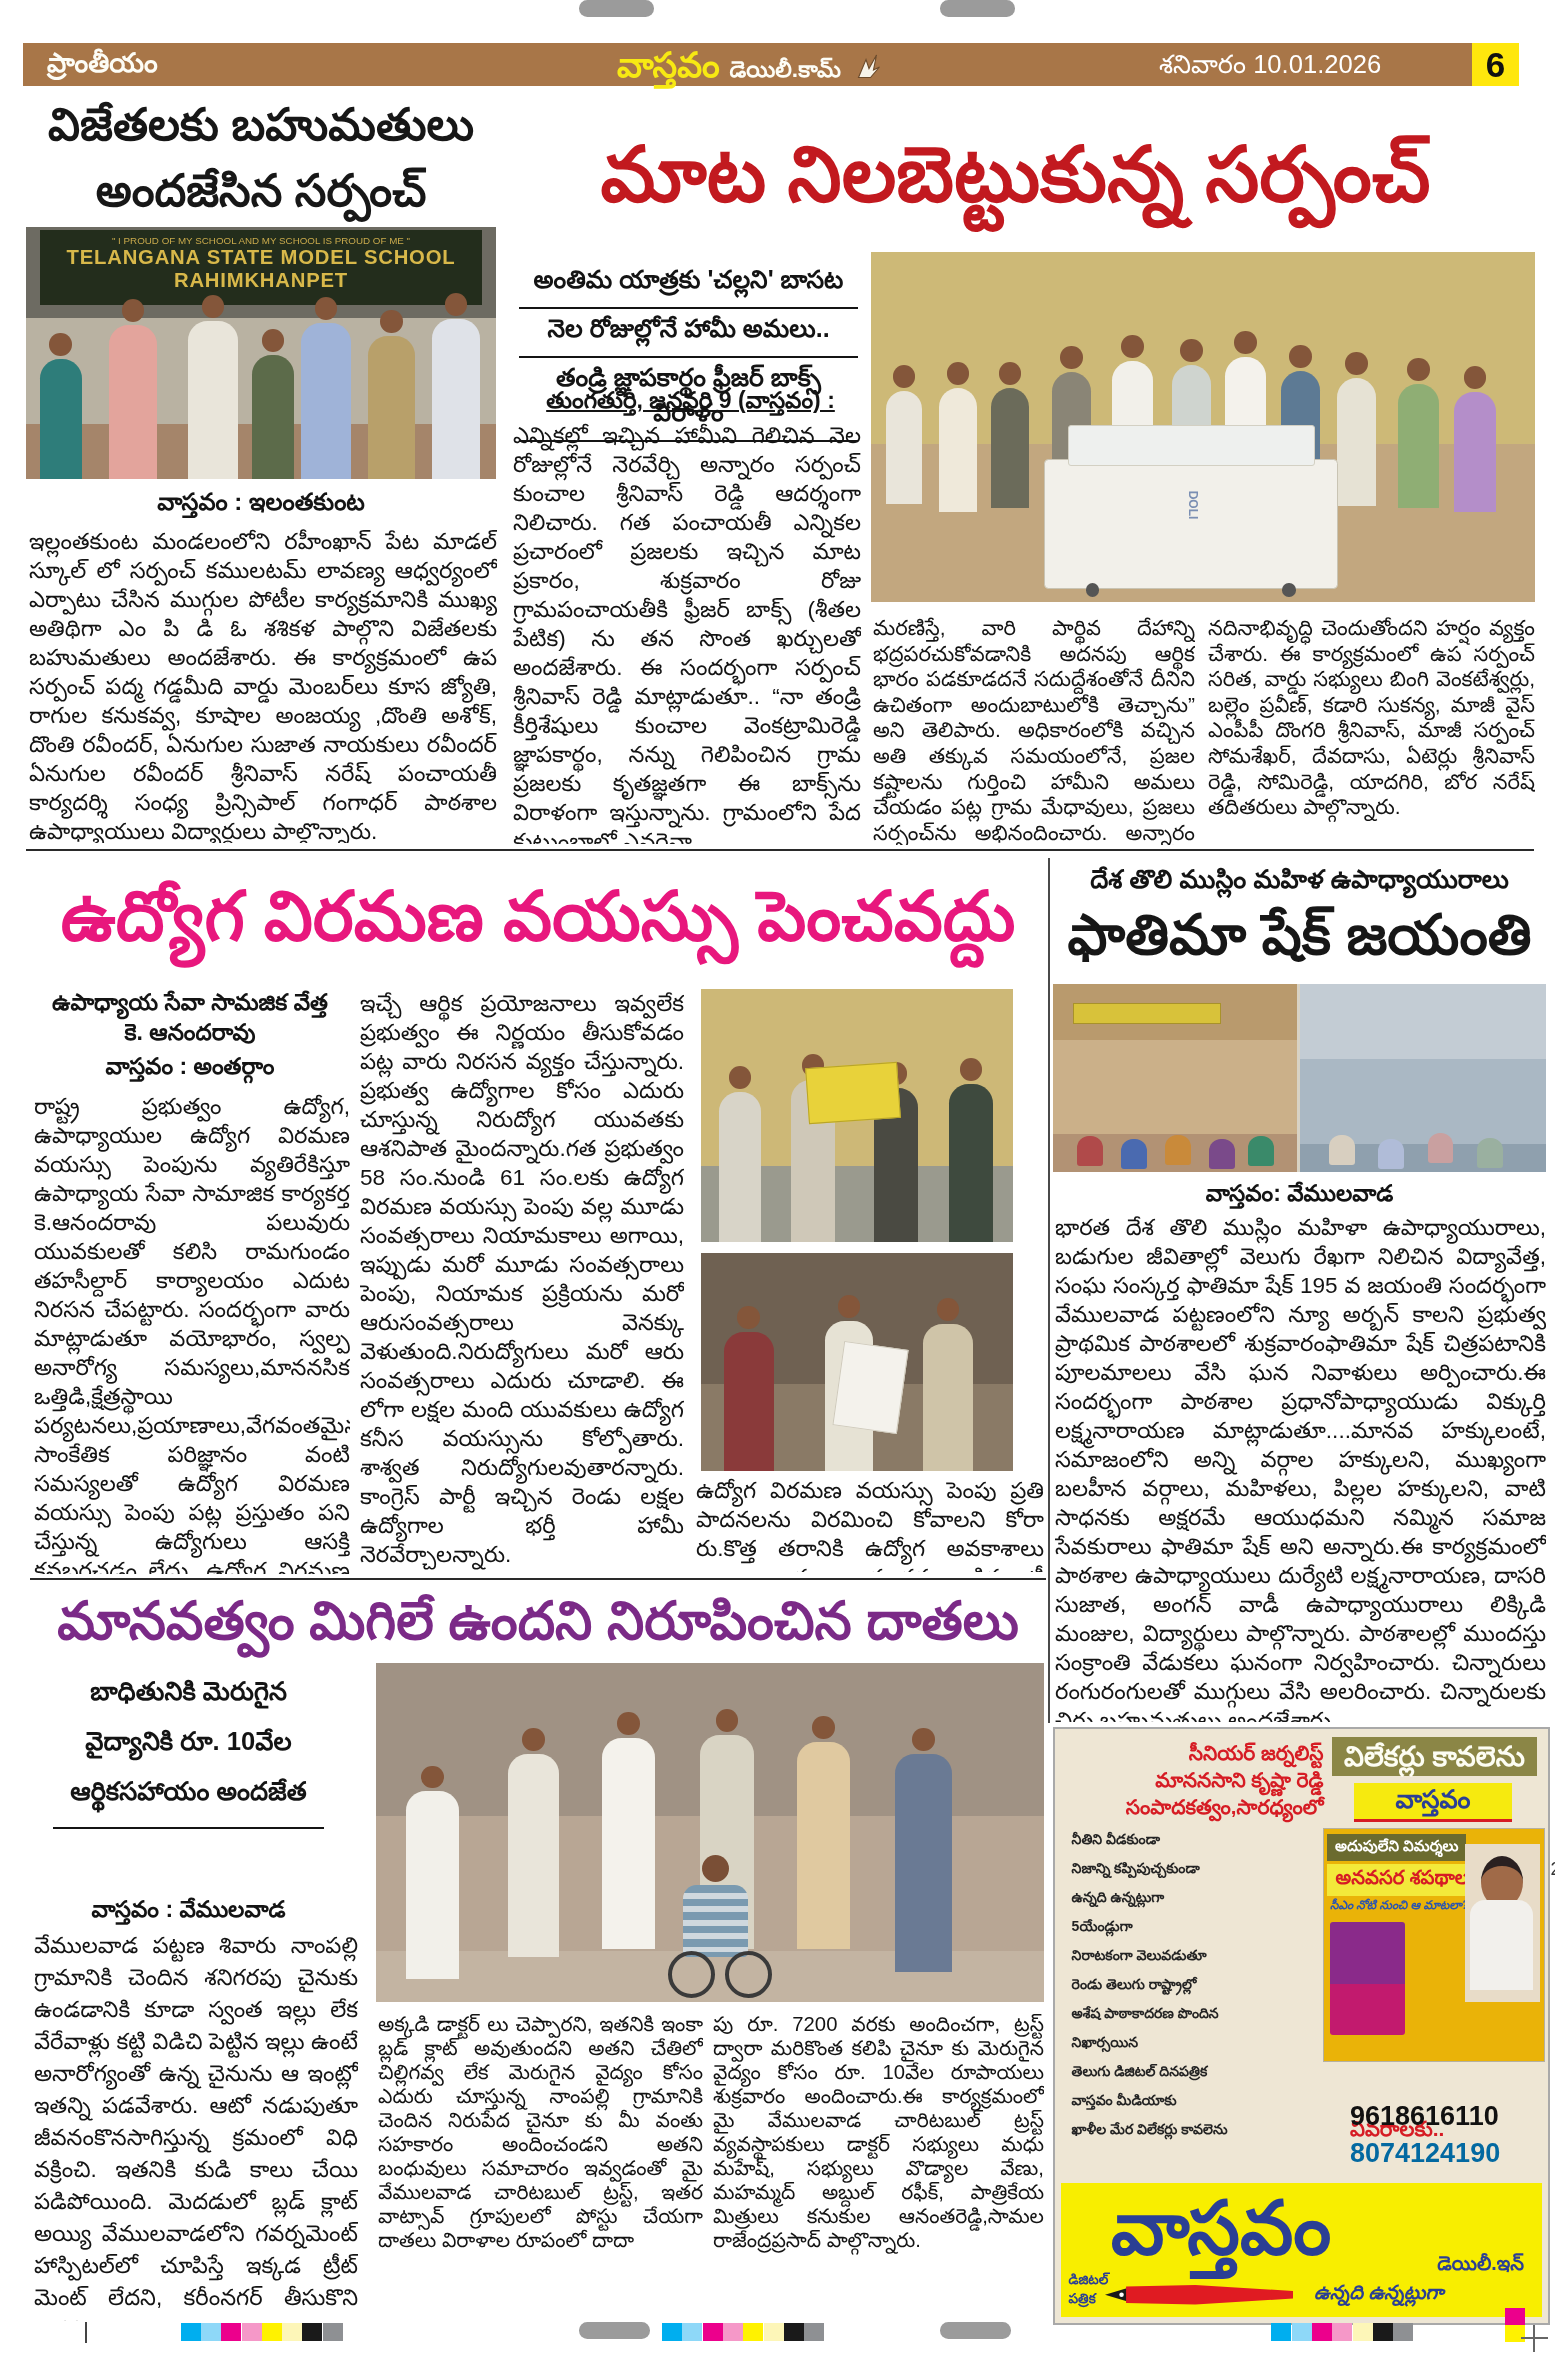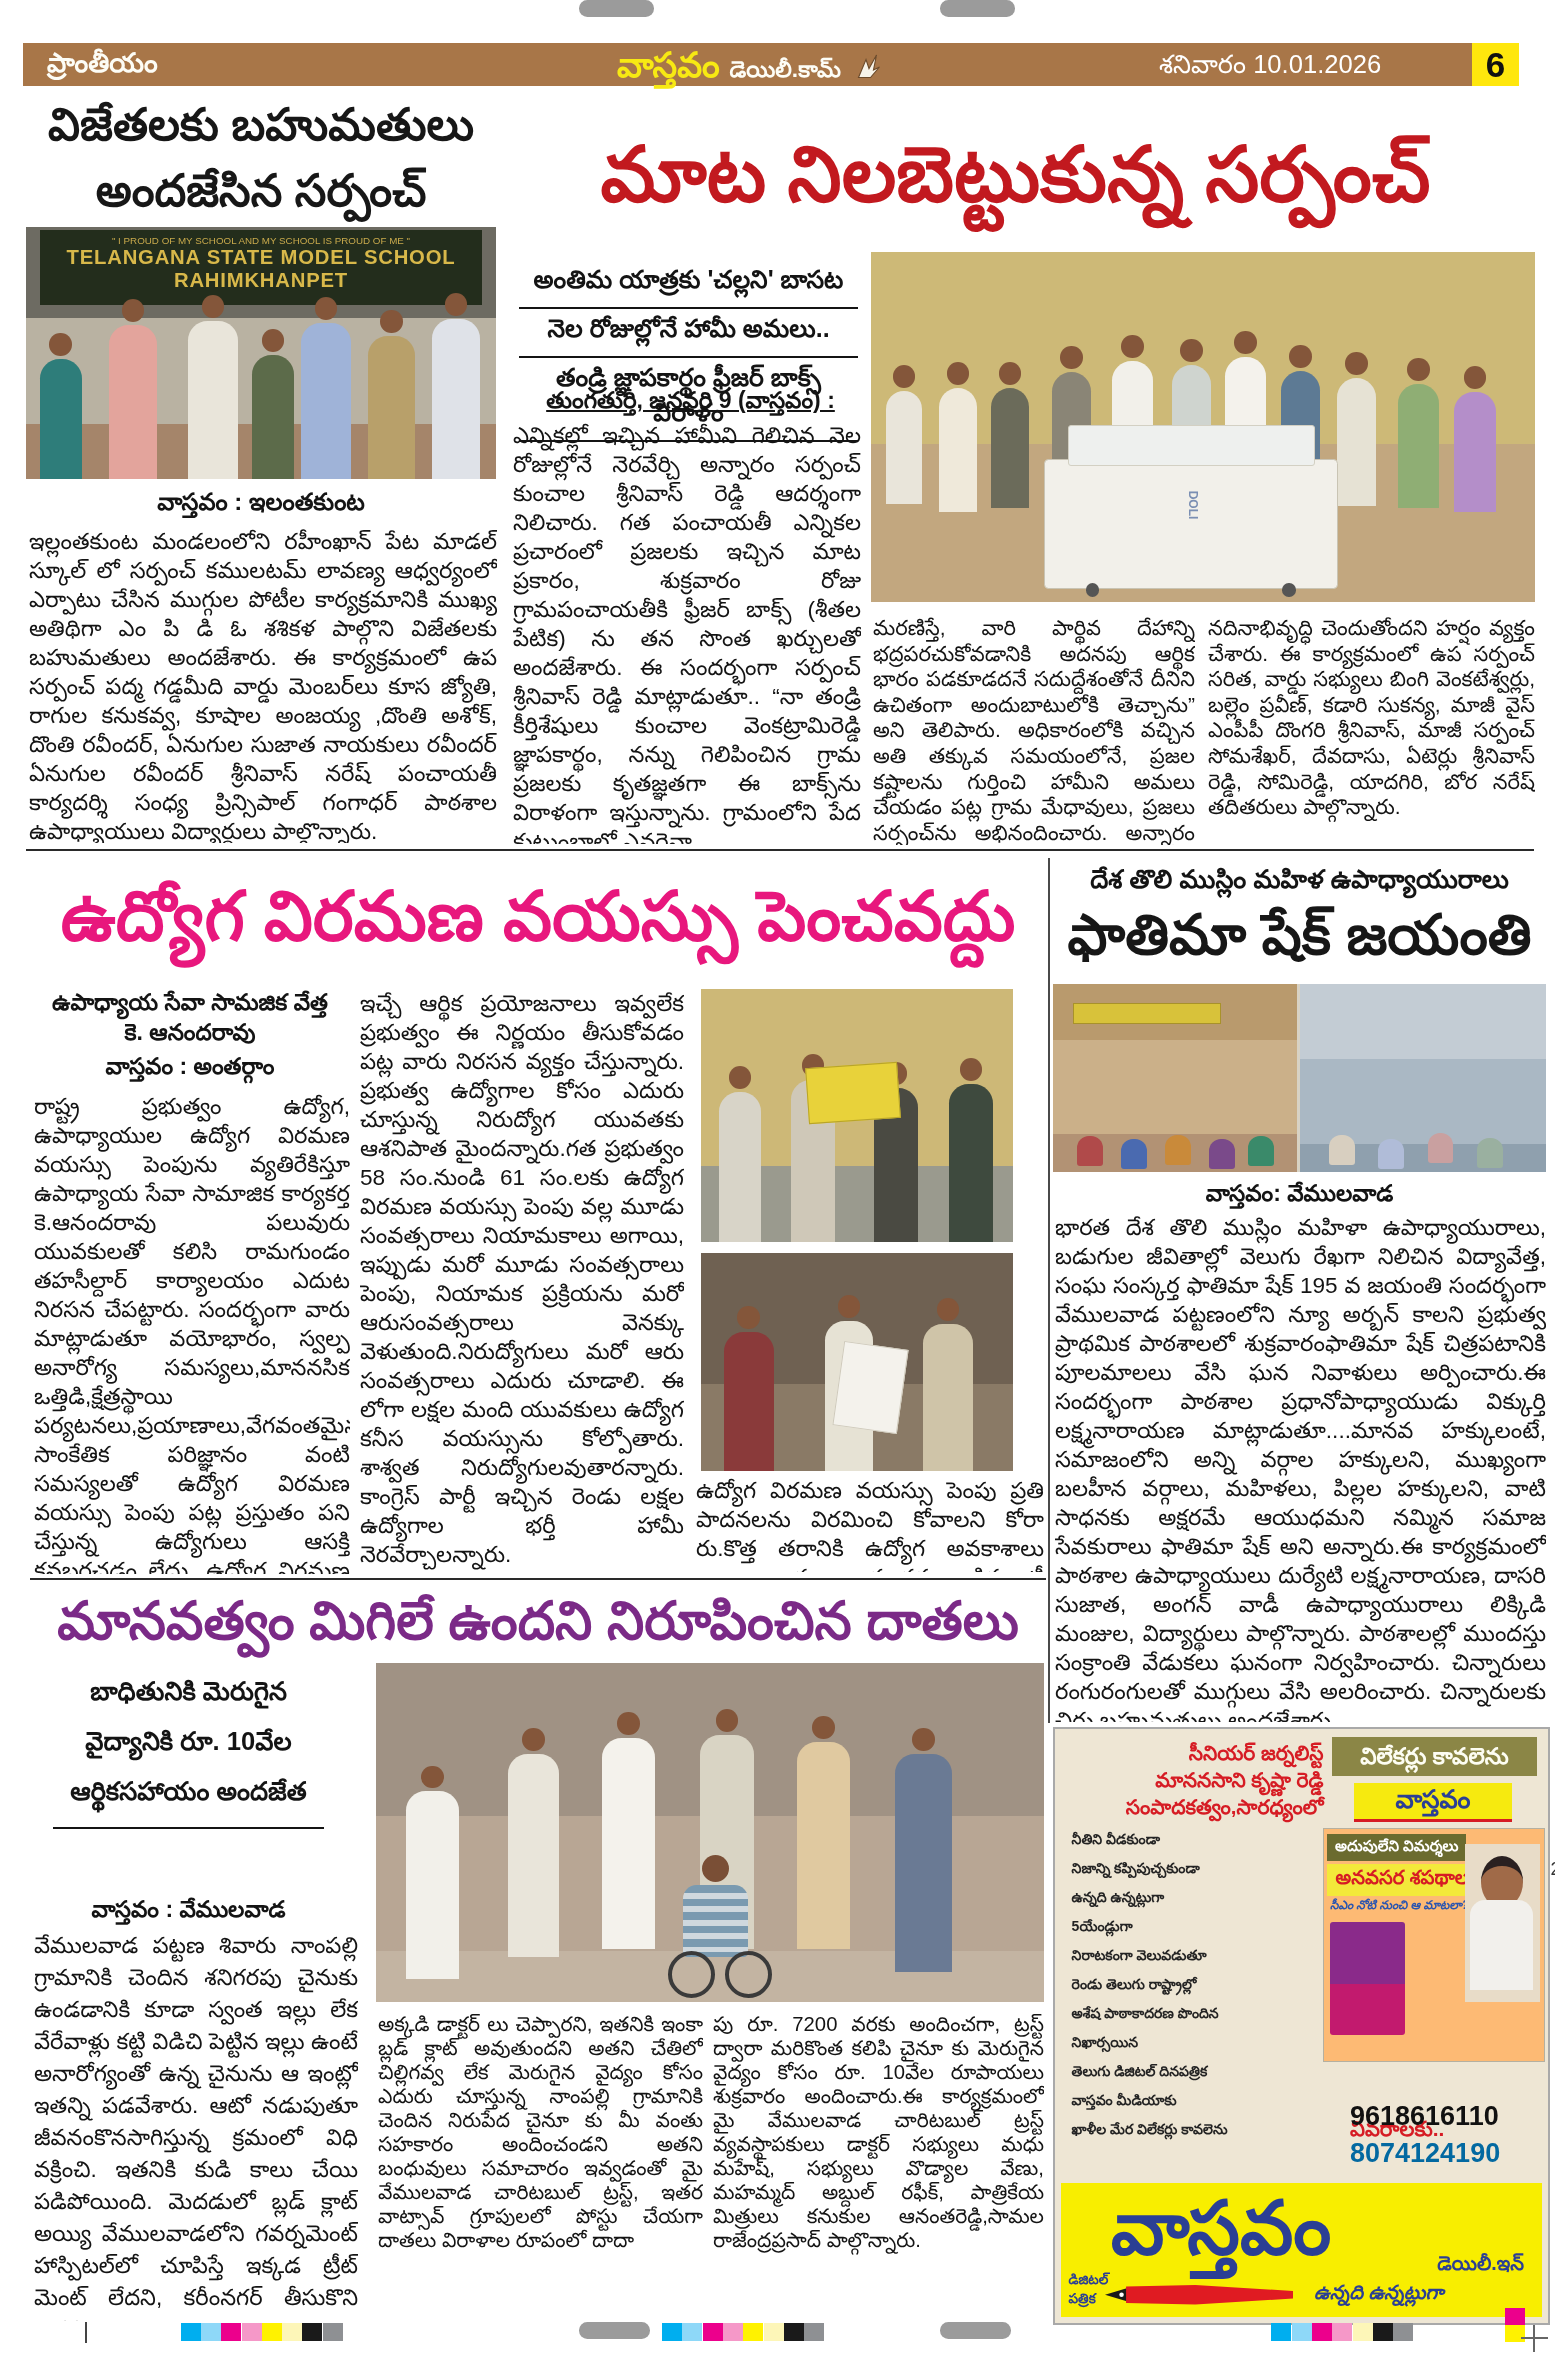--- a/index.html
+++ b/index.html
@@ -82,25 +82,25 @@
                 background:#7a4f36;margin:-30px auto 0 auto;}
   .wchair .wheelL,.wchair .wheelR{position:absolute;bottom:0;width:39px;height:39px;border-radius:50%;
                 border:4.5px solid #3a3a3a;background:transparent;}
   .wchair .wheelL{left:4.5px;} .wchair .wheelR{right:4.5px;}
 
   
   .ad-box{left:1053px;top:1727px;width:493px;height:594px;background:#eee6d4;border:2.3px solid #a9a9a9;}
   .ad-red{font-size:20.3px;line-height:27px;font-weight:bold;color:#d61c24;}
   .ad-list-item{font-size:14px;line-height:29px;font-weight:bold;color:#232323;}
   .ad-banner{position:absolute;left:277px;top:7.5px;width:205px;height:39px;background:#8b8646;
-             color:#fdfdf2;font-size:23px;font-weight:bold;text-align:center;line-height:39px;}
+             color:#fdfdf2;font-size:28px;font-weight:bold;text-align:center;line-height:39px;}
   .ad-minilogo{position:absolute;left:299px;top:54px;width:158px;height:36px;background:#f6ea0f;
                color:#2b3f94;font-size:25.6px;font-weight:bold;text-align:center;line-height:33px;
                border-bottom:3.8px solid #d61c24;}
-  .clip{position:absolute;left:268px;top:99px;width:220px;height:232px;background:#fdba74;border:0.8px solid #b5b0a0;}
+  .clip{position:absolute;left:268px;top:99px;width:220px;height:232px;background:#eab308;border:0.8px solid #b5b0a0;}
   .clip-h1{position:absolute;left:3px;top:4.5px;width:62%;background:#6b6b2f;color:#fff;
            font-size:15px;font-weight:bold;text-align:center;padding:3px 1.5px;}
   .clip-h2{position:absolute;left:3px;top:35px;width:70%;background:#f3e93a;color:#d61c24;
            font-size:19.6px;font-weight:bold;text-align:center;padding:2.3px 1.5px;}
   .clip-sub{position:absolute;left:6px;top:69px;width:66%;color:#2b55b0;font-size:12px;font-style:italic;font-weight:bold;}
   .clip-purple{position:absolute;left:6px;top:93px;width:34%;height:113px;
                background:linear-gradient(#8a2a8a 0 55%,#c21a6e 55%);border-radius:3px;}
   .clip-photo{position:absolute;right:4.5px;top:15px;width:34%;height:158px;background:#e8dcc8;}
   .clip-head{position:absolute;left:50%;top:12px;width:42px;height:42px;margin-left:-21px;border-radius:50%;
              background:#a06a48;border-top:10.5px solid #2a2020;}

